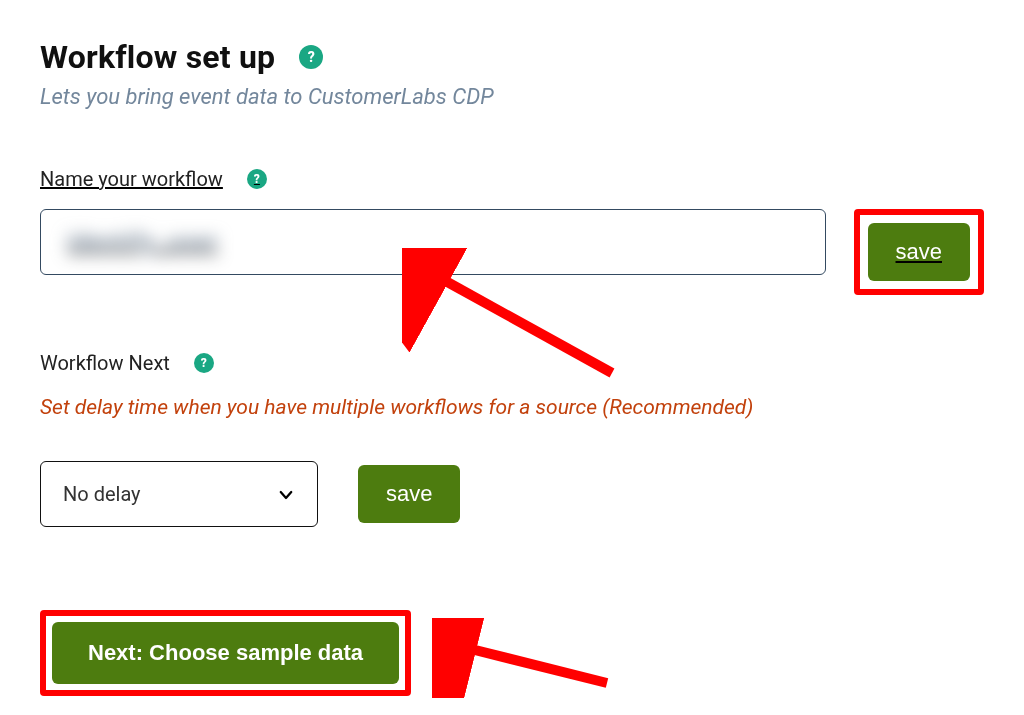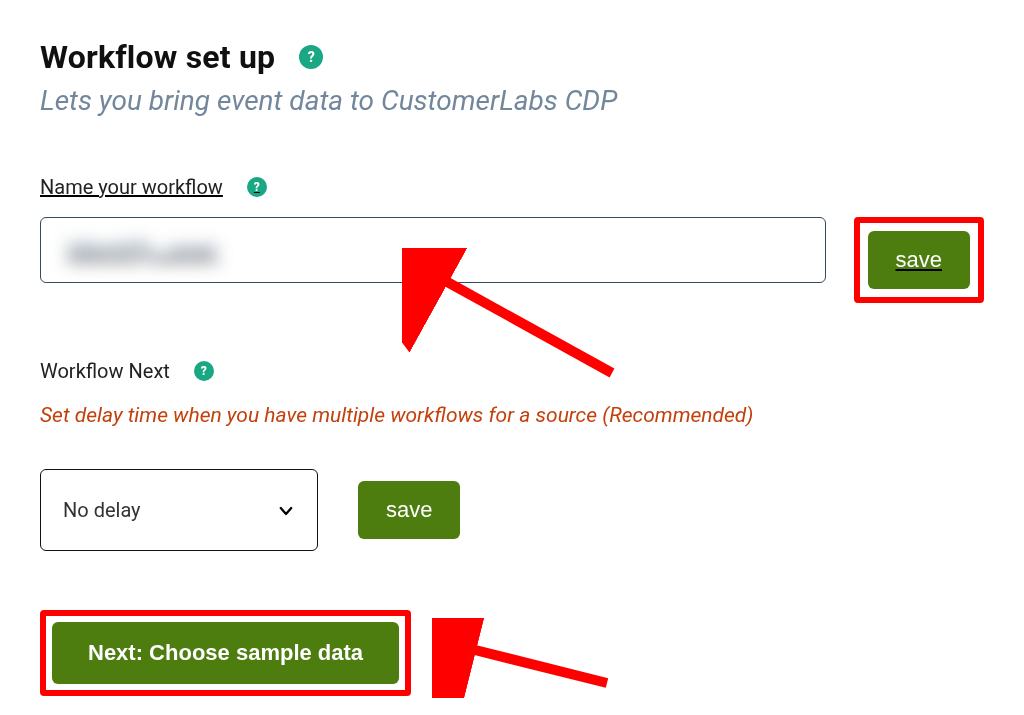--- a/index.html
+++ b/index.html
@@ -13,21 +13,21 @@
     }
     .heading-row { display: flex; align-items: center; gap: 24px; }
     .heading {
       font-weight: 700;
       font-size: 32px;
       color: #101010;
       letter-spacing: 0.2px;
     }
     .subtitle {
       font-style: italic;
-      font-size: 28px;
+      font-size: 22px;
       color: #73879c;
       margin-top: 8px;
       font-weight: 400;
     }
     .help-circle {
       width: 24px;
       height: 24px;
       background: #1aa783;
       border-radius: 50%;
       display: inline-flex;
@@ -92,21 +92,21 @@
     .section-2 { margin-top: 56px; }
     .delay-hint {
       margin-top: 20px;
       font-style: italic;
       font-size: 21px;
       color: #c2410c;
     }
     .delay-row { margin-top: 42px; display: flex; align-items: center; gap: 40px; }
     .select-box {
       width: 278px;
-      height: 82px;
+      height: 66px;
       border: 1.5px solid #111;
       border-radius: 6px;
       display: flex;
       align-items: center;
       justify-content: space-between;
       padding: 0 22px;
       font-size: 20px;
       color: #333;
       cursor: pointer;
     }

